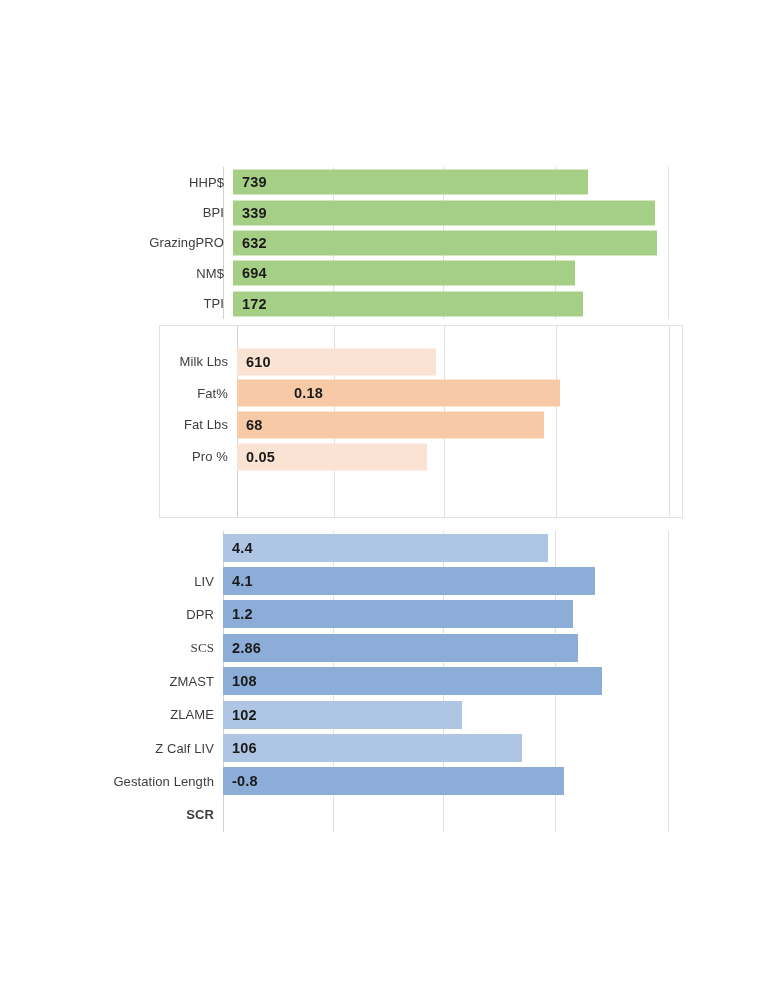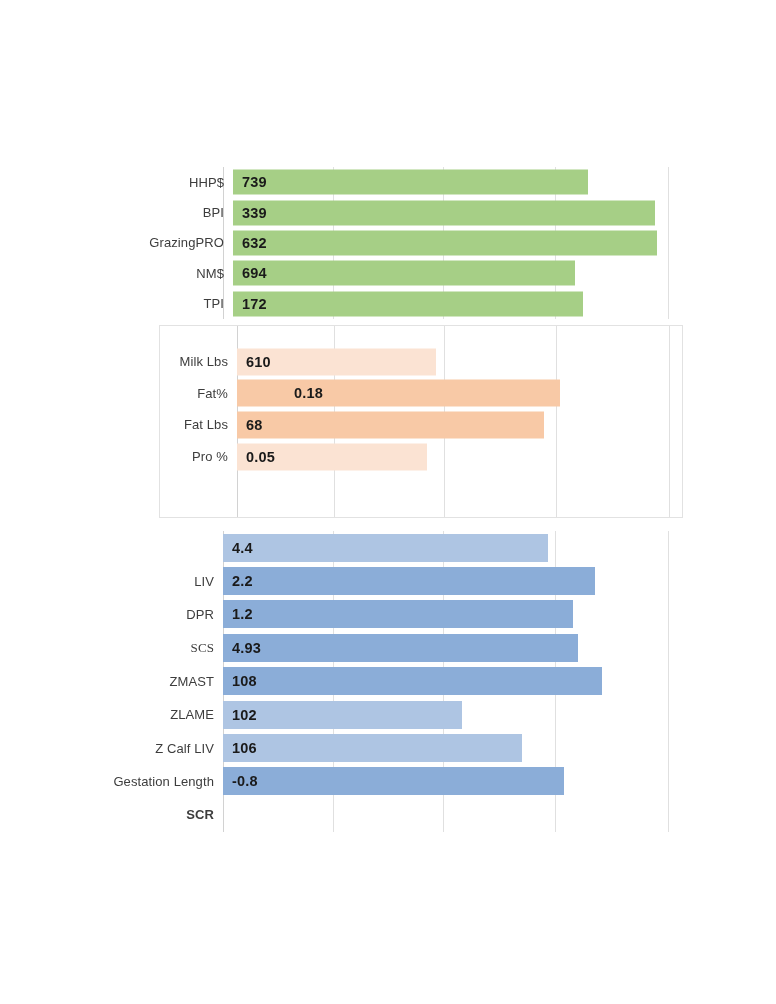--- a/index.html
+++ b/index.html
@@ -170,31 +170,31 @@
         <div class="gridline" style="left: 668px;"></div>
       </div>
       <div class="row" style="top: 0px; height: 33.4px;">
         <div class="row-label" style="left: 3px; width: 214px; margin-left: 29px;">PL</div>
         <div class="bar" style="left: 223px; width: 325px; height: 28px; background: rgb(174, 197, 227);"></div>
         <div class="bar-value" style="left: 232px;">4.4</div>
       </div>
       <div class="row" style="top: 33.4px; height: 33.4px;">
         <div class="row-label" style="left: 0px; width: 214px;">LIV</div>
         <div class="bar" style="left: 223px; width: 372px; height: 28px; background: rgb(139, 173, 216);"></div>
-        <div class="bar-value" style="left: 232px;">2.2</div>
+        <div class="bar-value" style="left: 232px;">4.1</div>
       </div>
       <div class="row" style="top: 66.8px; height: 33.4px;">
         <div class="row-label" style="left: 0px; width: 214px;">DPR</div>
         <div class="bar" style="left: 223px; width: 350px; height: 28px; background: rgb(139, 173, 216);"></div>
         <div class="bar-value" style="left: 232px;">1.2</div>
       </div>
       <div class="row" style="top: 100.2px; height: 33.4px;">
         <div class="row-label" style="left: 0px; width: 214px; font-family: Liberation Serif, serif;">SCS</div>
         <div class="bar" style="left: 223px; width: 355px; height: 28px; background: rgb(139, 173, 216);"></div>
-        <div class="bar-value" style="left: 232px;">4.93</div>
+        <div class="bar-value" style="left: 232px;">2.86</div>
       </div>
       <div class="row" style="top: 133.6px; height: 33.4px; padding-left: 15px;">
         <div class="row-label" style="left: 0px; width: 214px;">ZMAST</div>
         <div class="bar" style="left: 223px; width: 379px; height: 28px; background: rgb(139, 173, 216);"></div>
         <div class="bar-value" style="left: 232px;">108</div>
       </div>
       <div class="row" style="top: 167px; height: 33.4px;">
         <div class="row-label" style="left: 0px; width: 214px;">ZLAME</div>
         <div class="bar" style="left: 223px; width: 239px; height: 28px; background: rgb(174, 197, 227);"></div>
         <div class="bar-value" style="left: 232px;">102</div>

